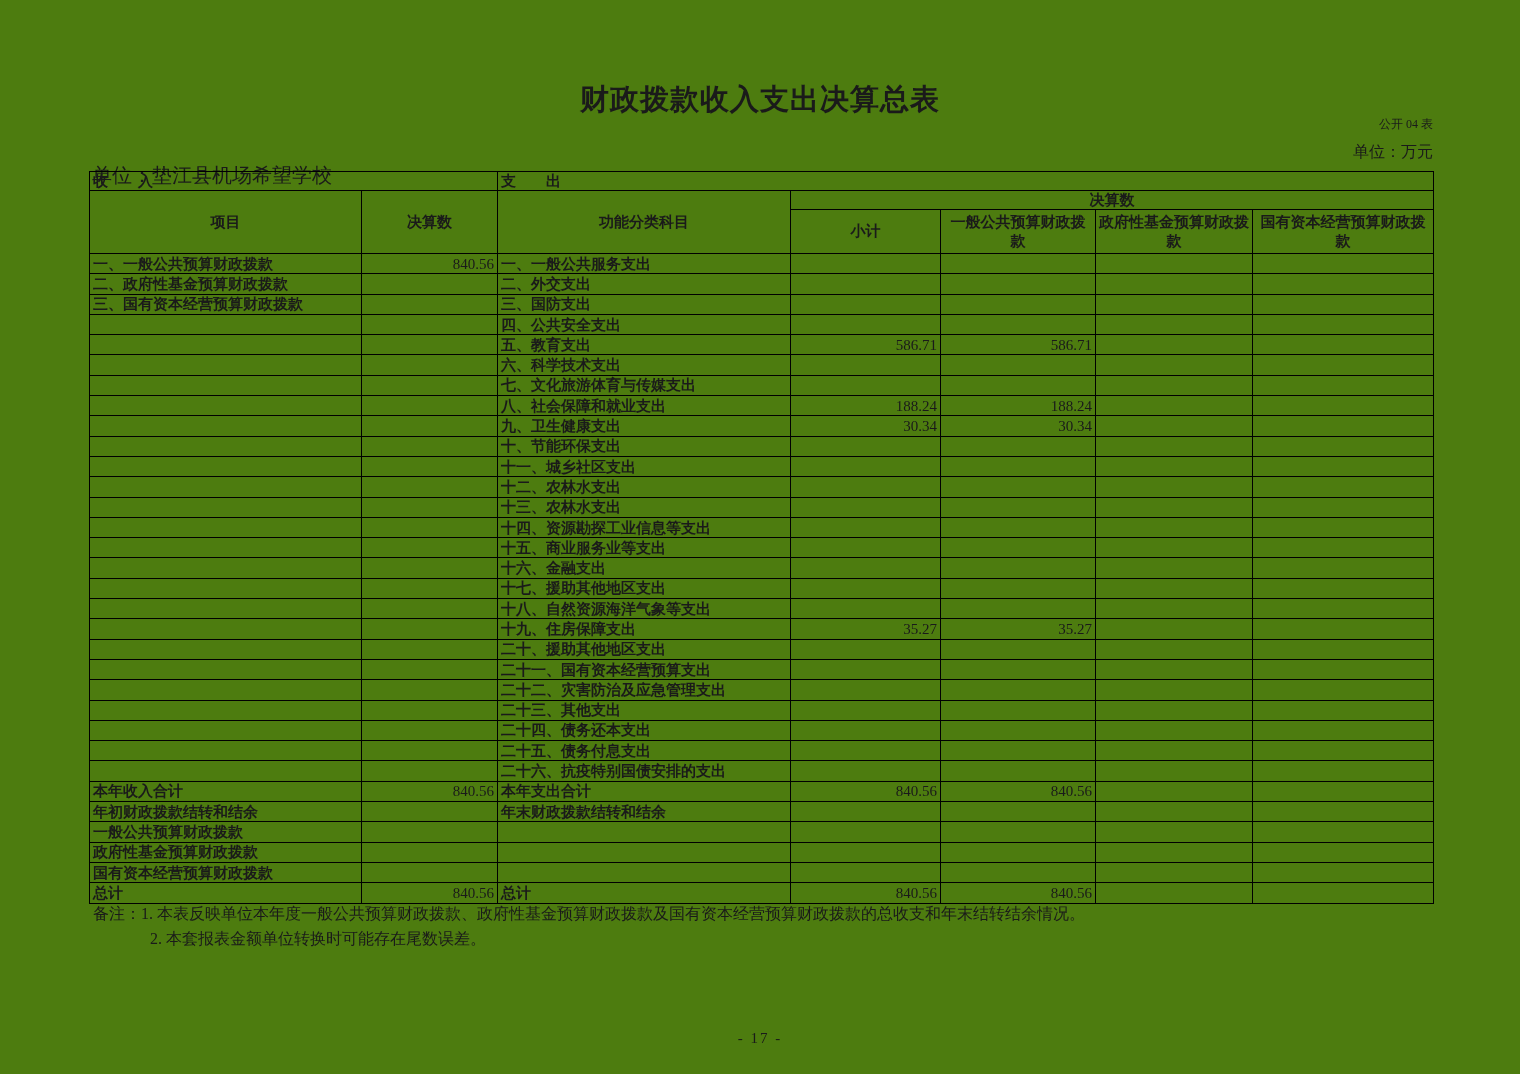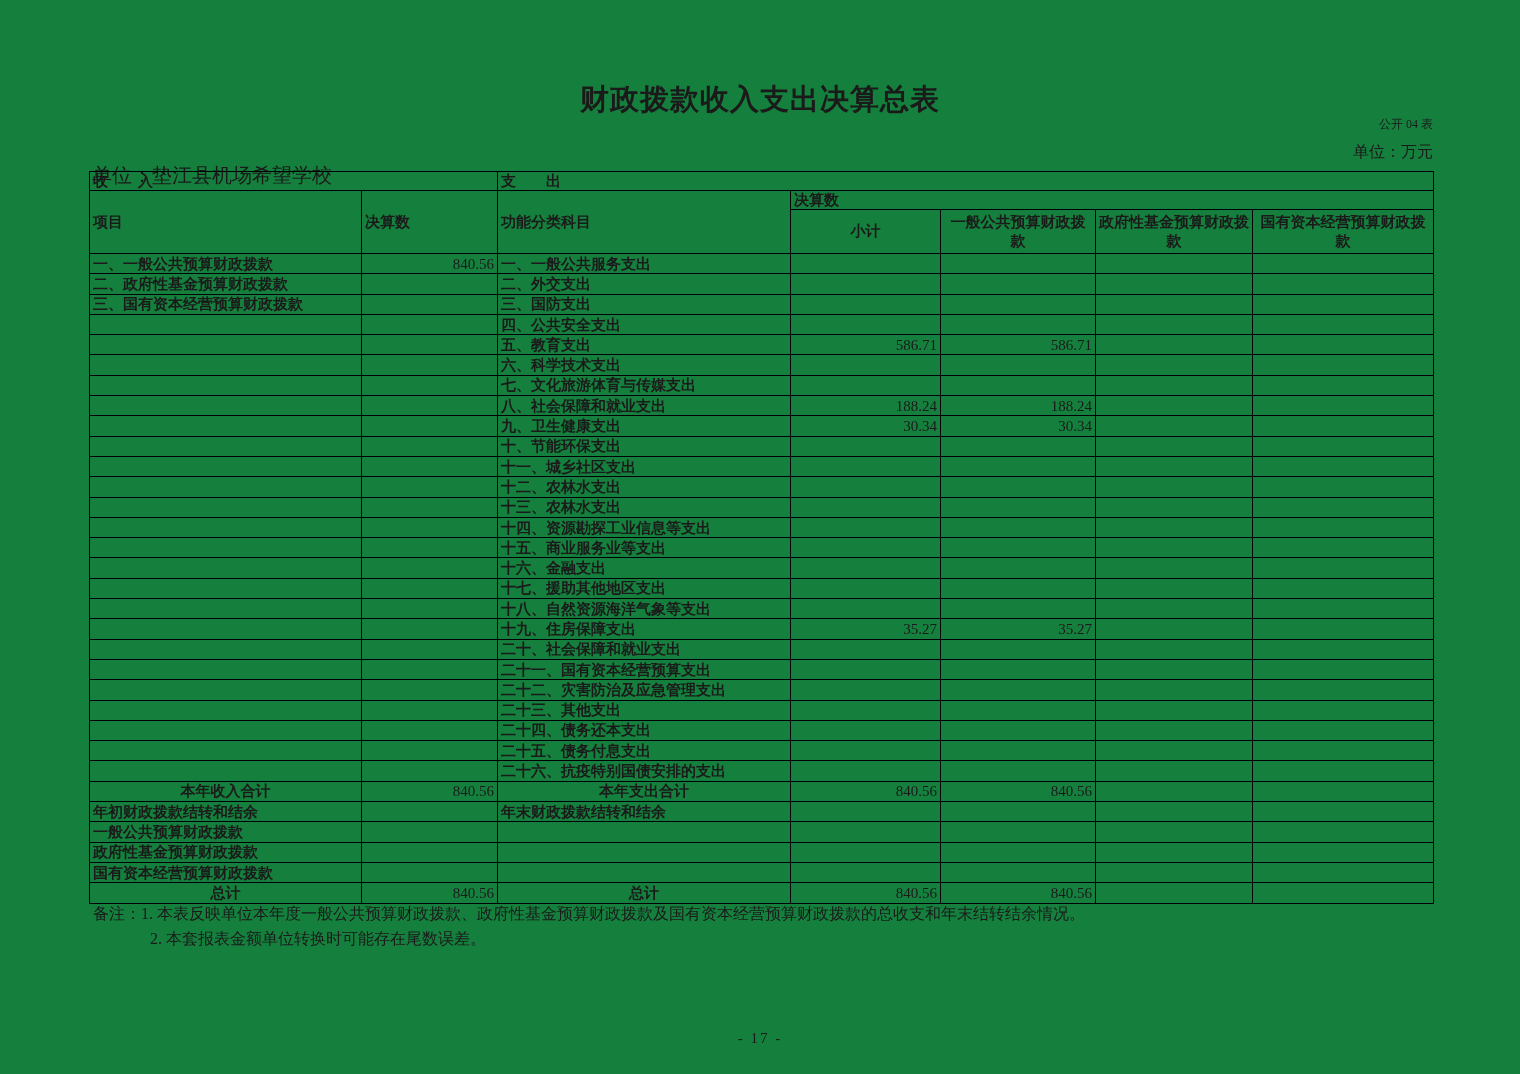--- a/index.html
+++ b/index.html
@@ -1,20 +1,20 @@
 <!DOCTYPE html>
 <html><head>
 <meta charset="utf-8">
 <style>
   * { margin:0; padding:0; box-sizing:border-box; }
   html,body { background:#e8e8e8; }
   .sheet {
     position:relative;
     width:1520px; height:1074px;
-    background:#15803d;
+    background:#4d7c0f;
     font-family:"Liberation Serif","DejaVu Serif",serif;
     color:#1a1a1a;
     overflow:hidden;
   }
   .doc-title {
     position:absolute; top:80px; left:0; right:0;
     text-align:center;
     font-size:29px; font-weight:700;
     letter-spacing:1px;
   }
@@ -40,29 +40,29 @@
   table.fin td {
     border:1px solid #000;
     font-size:15px;
     line-height:18px;
     padding:0 3px;
     overflow:hidden;
     white-space:nowrap;
     vertical-align:middle;
   }
   tr.hr1 td { height:18px; text-align:left; font-weight:700; white-space:pre; }
-  tr.hr2 td { height:17px; text-align:left; font-weight:700; }
+  tr.hr2 td { height:17px; text-align:center; font-weight:700; }
   tr.hr3 td { height:44px; text-align:center; font-weight:700; white-space:normal; line-height:19px; }
   tr.datarow td { height:20.3px; }
   td.c-item  { font-weight:700; text-align:left; }
   td.c-num   {
     font-weight:400; text-align:right; padding-right:10px;
     font-family:"Liberation Serif","DejaVu Serif",serif;
   }
-  td.center  { text-align:center; }
+  td.center  { text-align:left; }
   td.indent  { padding-left:20px; }
   .notes {
     position:absolute; left:93px; top:901px;
     font-size:16px; line-height:25px;
     width:1340px;
   }
   .note-2 { padding-left:57px; }
   .page-number {
     position:absolute; top:1030px; left:0; right:0;
     text-align:center; font-size:15px; letter-spacing:2px;
@@ -273,21 +273,21 @@
           <td class="c-num"></td>
           <td class="c-item">十九、住房保障支出</td>
           <td class="c-num">35.27</td>
           <td class="c-num">35.27</td>
           <td class="c-num"></td>
           <td class="c-num"></td>
         </tr>
         <tr class="datarow">
           <td class="c-item"></td>
           <td class="c-num"></td>
-          <td class="c-item">二十、社会保障和就业支出</td>
+          <td class="c-item">二十、援助其他地区支出</td>
           <td class="c-num"></td>
           <td class="c-num"></td>
           <td class="c-num"></td>
           <td class="c-num"></td>
         </tr>
         <tr class="datarow">
           <td class="c-item"></td>
           <td class="c-num"></td>
           <td class="c-item">二十一、国有资本经营预算支出</td>
           <td class="c-num"></td>

